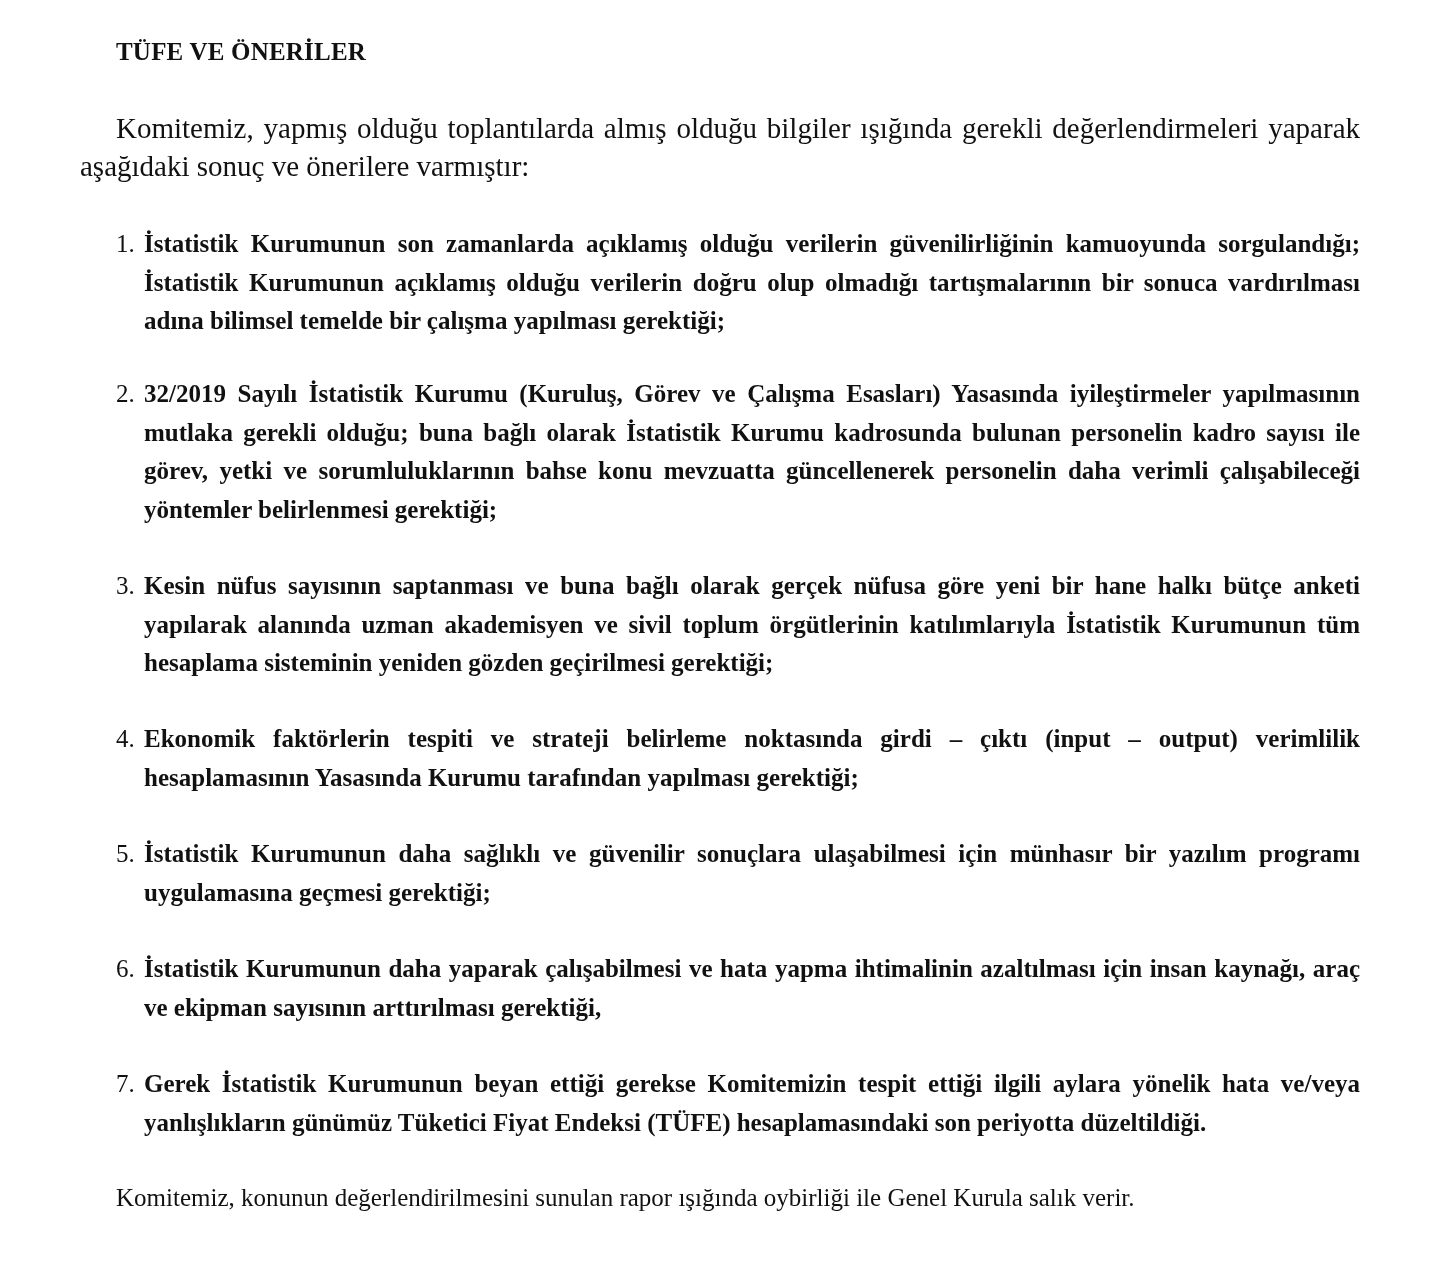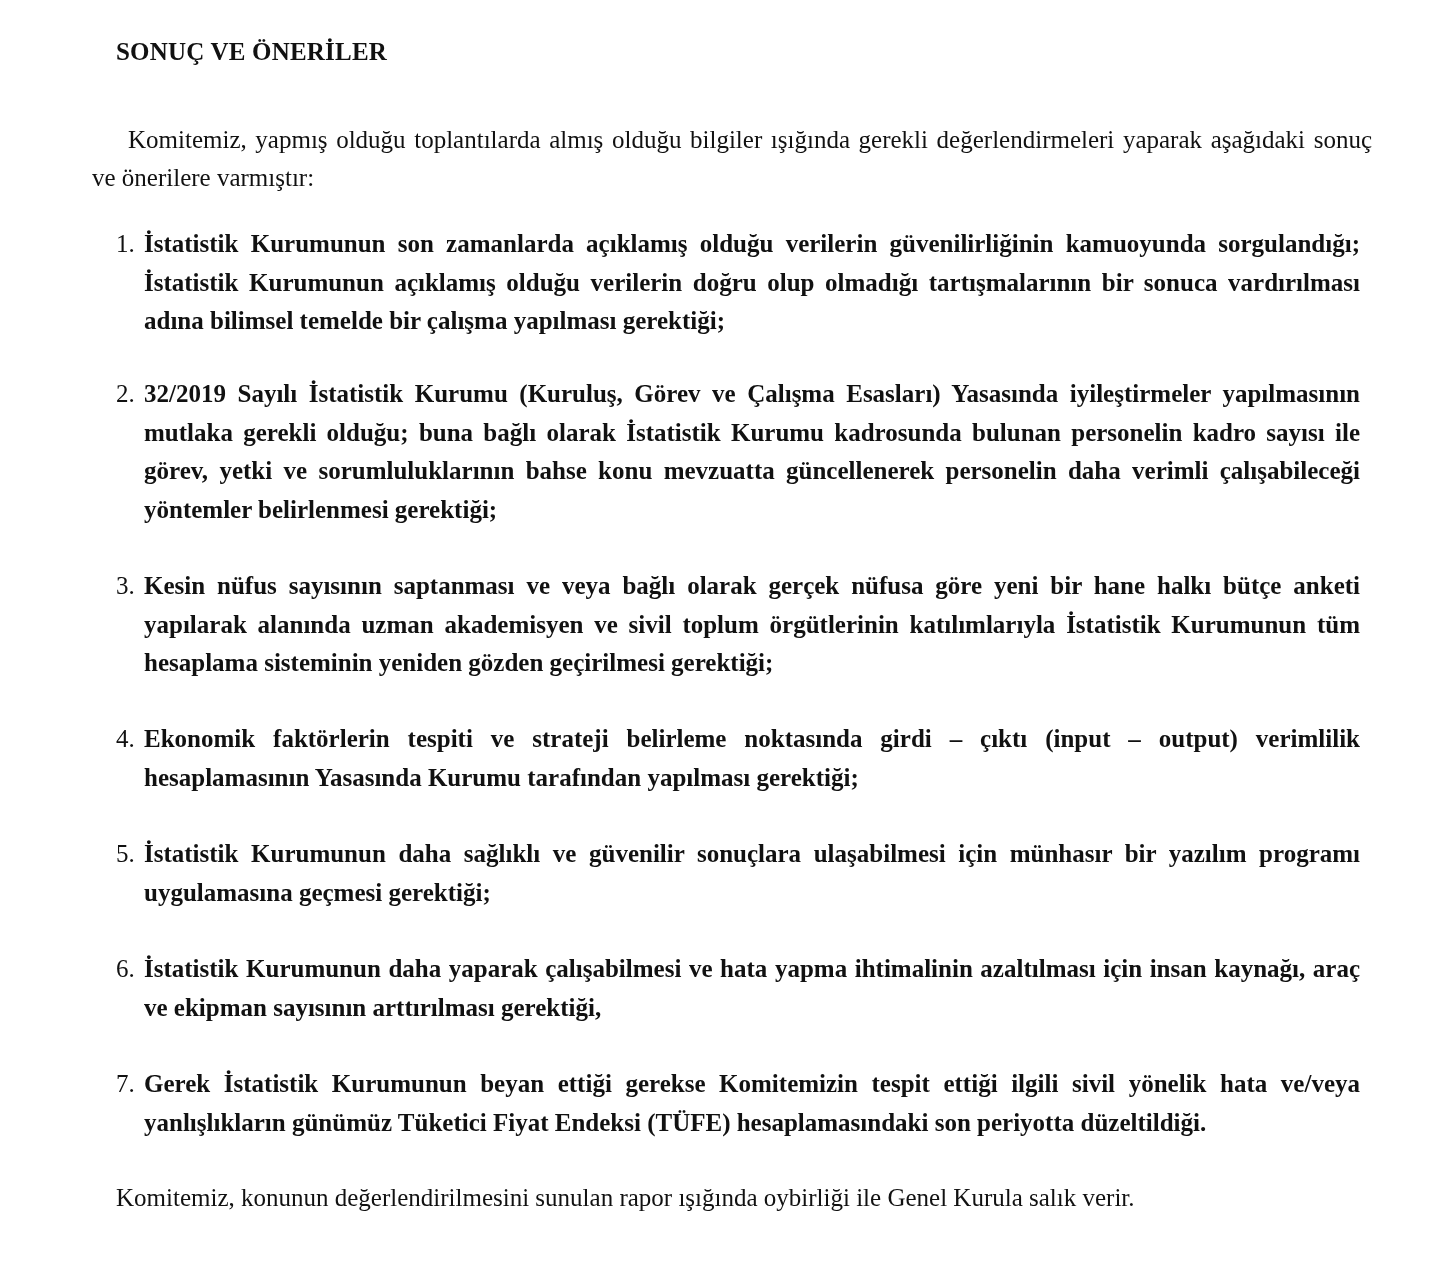--- a/index.html
+++ b/index.html
@@ -29,25 +29,25 @@
       font-weight: bold;
       letter-spacing: 0.2px;
       margin: 0;
       line-height: 38px;
     }
     .intro {
       position: absolute;
       left: 0;
       top: 109px;
       width: 1280px;
-      font-size: 25px;
+      font-size: 29px;
       line-height: 38px;
       text-align: justify;
       text-indent: 36px;
-      margin: 12px;
+      margin: 0;
     }
     .list {
       position: absolute;
       left: 0;
       top: 0;
       width: 1280px;
       margin: 0;
       padding: 0;
       list-style: none;
     }
@@ -80,50 +80,50 @@
       margin: 0;
       white-space: nowrap;
       text-align: center;
     }
   </style>
 </head>
 <body>
 
 <div class="page">
 
-  <h1 class="heading">SONUÇ VE ÖNERİLER</h1>
+  <h1 class="heading">TÜFE VE ÖNERİLER</h1>
 
   <p class="intro">Komitemiz, yapmış olduğu toplantılarda almış olduğu bilgiler ışığında gerekli değerlendirmeleri yaparak aşağıdaki sonuç ve önerilere varmıştır:</p>
 
   <ol class="list">
     <li class="list-item" style="top:225px;">
       <span class="num">1.</span>
       <span class="text">İstatistik Kurumunun son zamanlarda açıklamış olduğu verilerin güvenilirliğinin kamuoyunda sorgulandığı; İstatistik Kurumunun açıklamış olduğu verilerin doğru olup olmadığı tartışmalarının bir sonuca vardırılması adına bilimsel temelde bir çalışma yapılması gerektiği;</span>
     </li>
     <li class="list-item" style="top:375px;">
       <span class="num">2.</span>
       <span class="text">32/2019 Sayılı İstatistik Kurumu (Kuruluş, Görev ve Çalışma Esasları) Yasasında iyileştirmeler yapılmasının mutlaka gerekli olduğu; buna bağlı olarak İstatistik Kurumu kadrosunda bulunan personelin kadro sayısı ile görev, yetki ve sorumluluklarının bahse konu mevzuatta güncellenerek personelin daha verimli çalışabileceği yöntemler belirlenmesi gerektiği;</span>
     </li>
     <li class="list-item" style="top:567px;">
       <span class="num">3.</span>
-      <span class="text">Kesin nüfus sayısının saptanması ve veya bağlı olarak gerçek nüfusa göre yeni bir hane halkı bütçe anketi yapılarak alanında uzman akademisyen ve sivil toplum örgütlerinin katılımlarıyla İstatistik Kurumunun tüm hesaplama sisteminin yeniden gözden geçirilmesi gerektiği;</span>
+      <span class="text">Kesin nüfus sayısının saptanması ve buna bağlı olarak gerçek nüfusa göre yeni bir hane halkı bütçe anketi yapılarak alanında uzman akademisyen ve sivil toplum örgütlerinin katılımlarıyla İstatistik Kurumunun tüm hesaplama sisteminin yeniden gözden geçirilmesi gerektiği;</span>
     </li>
     <li class="list-item" style="top:720px;">
       <span class="num">4.</span>
       <span class="text">Ekonomik faktörlerin tespiti ve strateji belirleme noktasında girdi – çıktı (input – output) verimlilik hesaplamasının Yasasında Kurumu tarafından yapılması gerektiği;</span>
     </li>
     <li class="list-item" style="top:835px;">
       <span class="num">5.</span>
       <span class="text">İstatistik Kurumunun daha sağlıklı ve güvenilir sonuçlara ulaşabilmesi için münhasır bir yazılım programı uygulamasına geçmesi gerektiği;</span>
     </li>
     <li class="list-item" style="top:950px;">
       <span class="num">6.</span>
       <span class="text">İstatistik Kurumunun daha yaparak çalışabilmesi ve hata yapma ihtimalinin azaltılması için insan kaynağı, araç ve ekipman sayısının arttırılması gerektiği,</span>
     </li>
     <li class="list-item" style="top:1065px;">
       <span class="num">7.</span>
-      <span class="text">Gerek İstatistik Kurumunun beyan ettiği gerekse Komitemizin tespit ettiği ilgili sivil yönelik hata ve/veya yanlışlıkların günümüz Tüketici Fiyat Endeksi (TÜFE) hesaplamasındaki son periyotta düzeltildiği.</span>
+      <span class="text">Gerek İstatistik Kurumunun beyan ettiği gerekse Komitemizin tespit ettiği ilgili aylara yönelik hata ve/veya yanlışlıkların günümüz Tüketici Fiyat Endeksi (TÜFE) hesaplamasındaki son periyotta düzeltildiği.</span>
     </li>
   </ol>
 
   <p class="closing">Komitemiz, konunun değerlendirilmesini sunulan rapor ışığında oybirliği ile Genel Kurula salık verir.</p>
 
 </div>
 
 </body></html>

